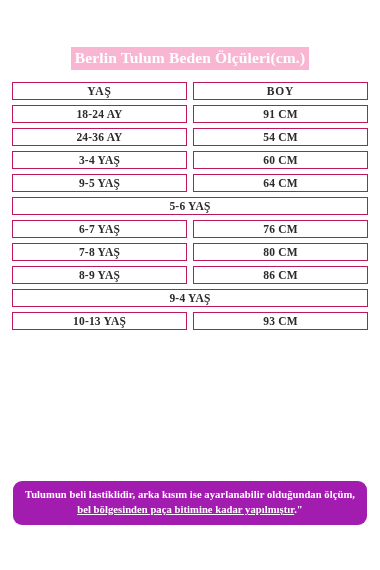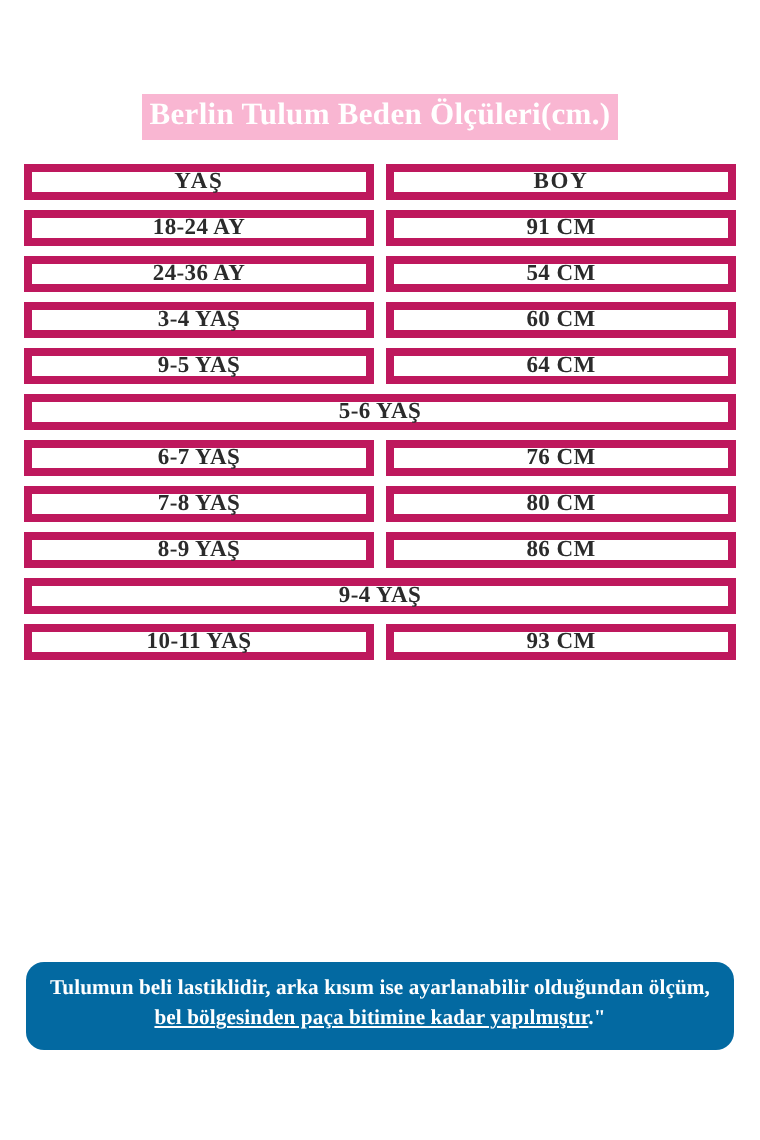--- a/index.html
+++ b/index.html
@@ -47,21 +47,21 @@
     flex-direction: column;
     gap: 5px;
   }
   .row {
     display: flex;
     gap: 6px;
   }
   .cell {
     flex: 1 1 50%;
     box-sizing: border-box;
-    border: 4px solid #be185d;
+    border: 1px solid #be185d;
     height: 18px;
     display: flex;
     align-items: center;
     justify-content: center;
     color: #2b2b2b;
     font-size: 11.5px;
     font-weight: bold;
     letter-spacing: 0.2px;
     background: #ffffff;
   }
@@ -69,21 +69,21 @@
     font-size: 11.5px;
     letter-spacing: 0.9px;
   }
 
   
   .note {
     position: absolute;
     left: 13px;
     right: 13px;
     top: 481px;
-    background: #0369a1;
+    background: #a21caf;
     color: #ffffff;
     border-radius: 9px;
     padding: 6px 10px 7px 10px;
     box-sizing: border-box;
     font-size: 10.6px;
     font-weight: bold;
     line-height: 1.45;
     text-align: center;
     letter-spacing: 0.05px;
   }
@@ -144,21 +144,21 @@
     <div class="row">
       <div class="cell">8-9 YAŞ</div>
       <div class="cell">86 CM</div>
     </div>
 
     <div class="row">
       <div class="cell">9-4 YAŞ</div>
     </div>
 
     <div class="row">
-      <div class="cell">10-11 YAŞ</div>
+      <div class="cell">10-13 YAŞ</div>
       <div class="cell">93 CM</div>
     </div>
 
   </div>
 
   <div class="note">
     <span>Tulumun beli lastiklidir, arka kısım ise ayarlanabilir olduğundan</span>
     <span>ölçüm, </span><span class="underlined">bel bölgesinden paça bitimine kadar yapılmıştır</span><span>."</span>
   </div>
 

